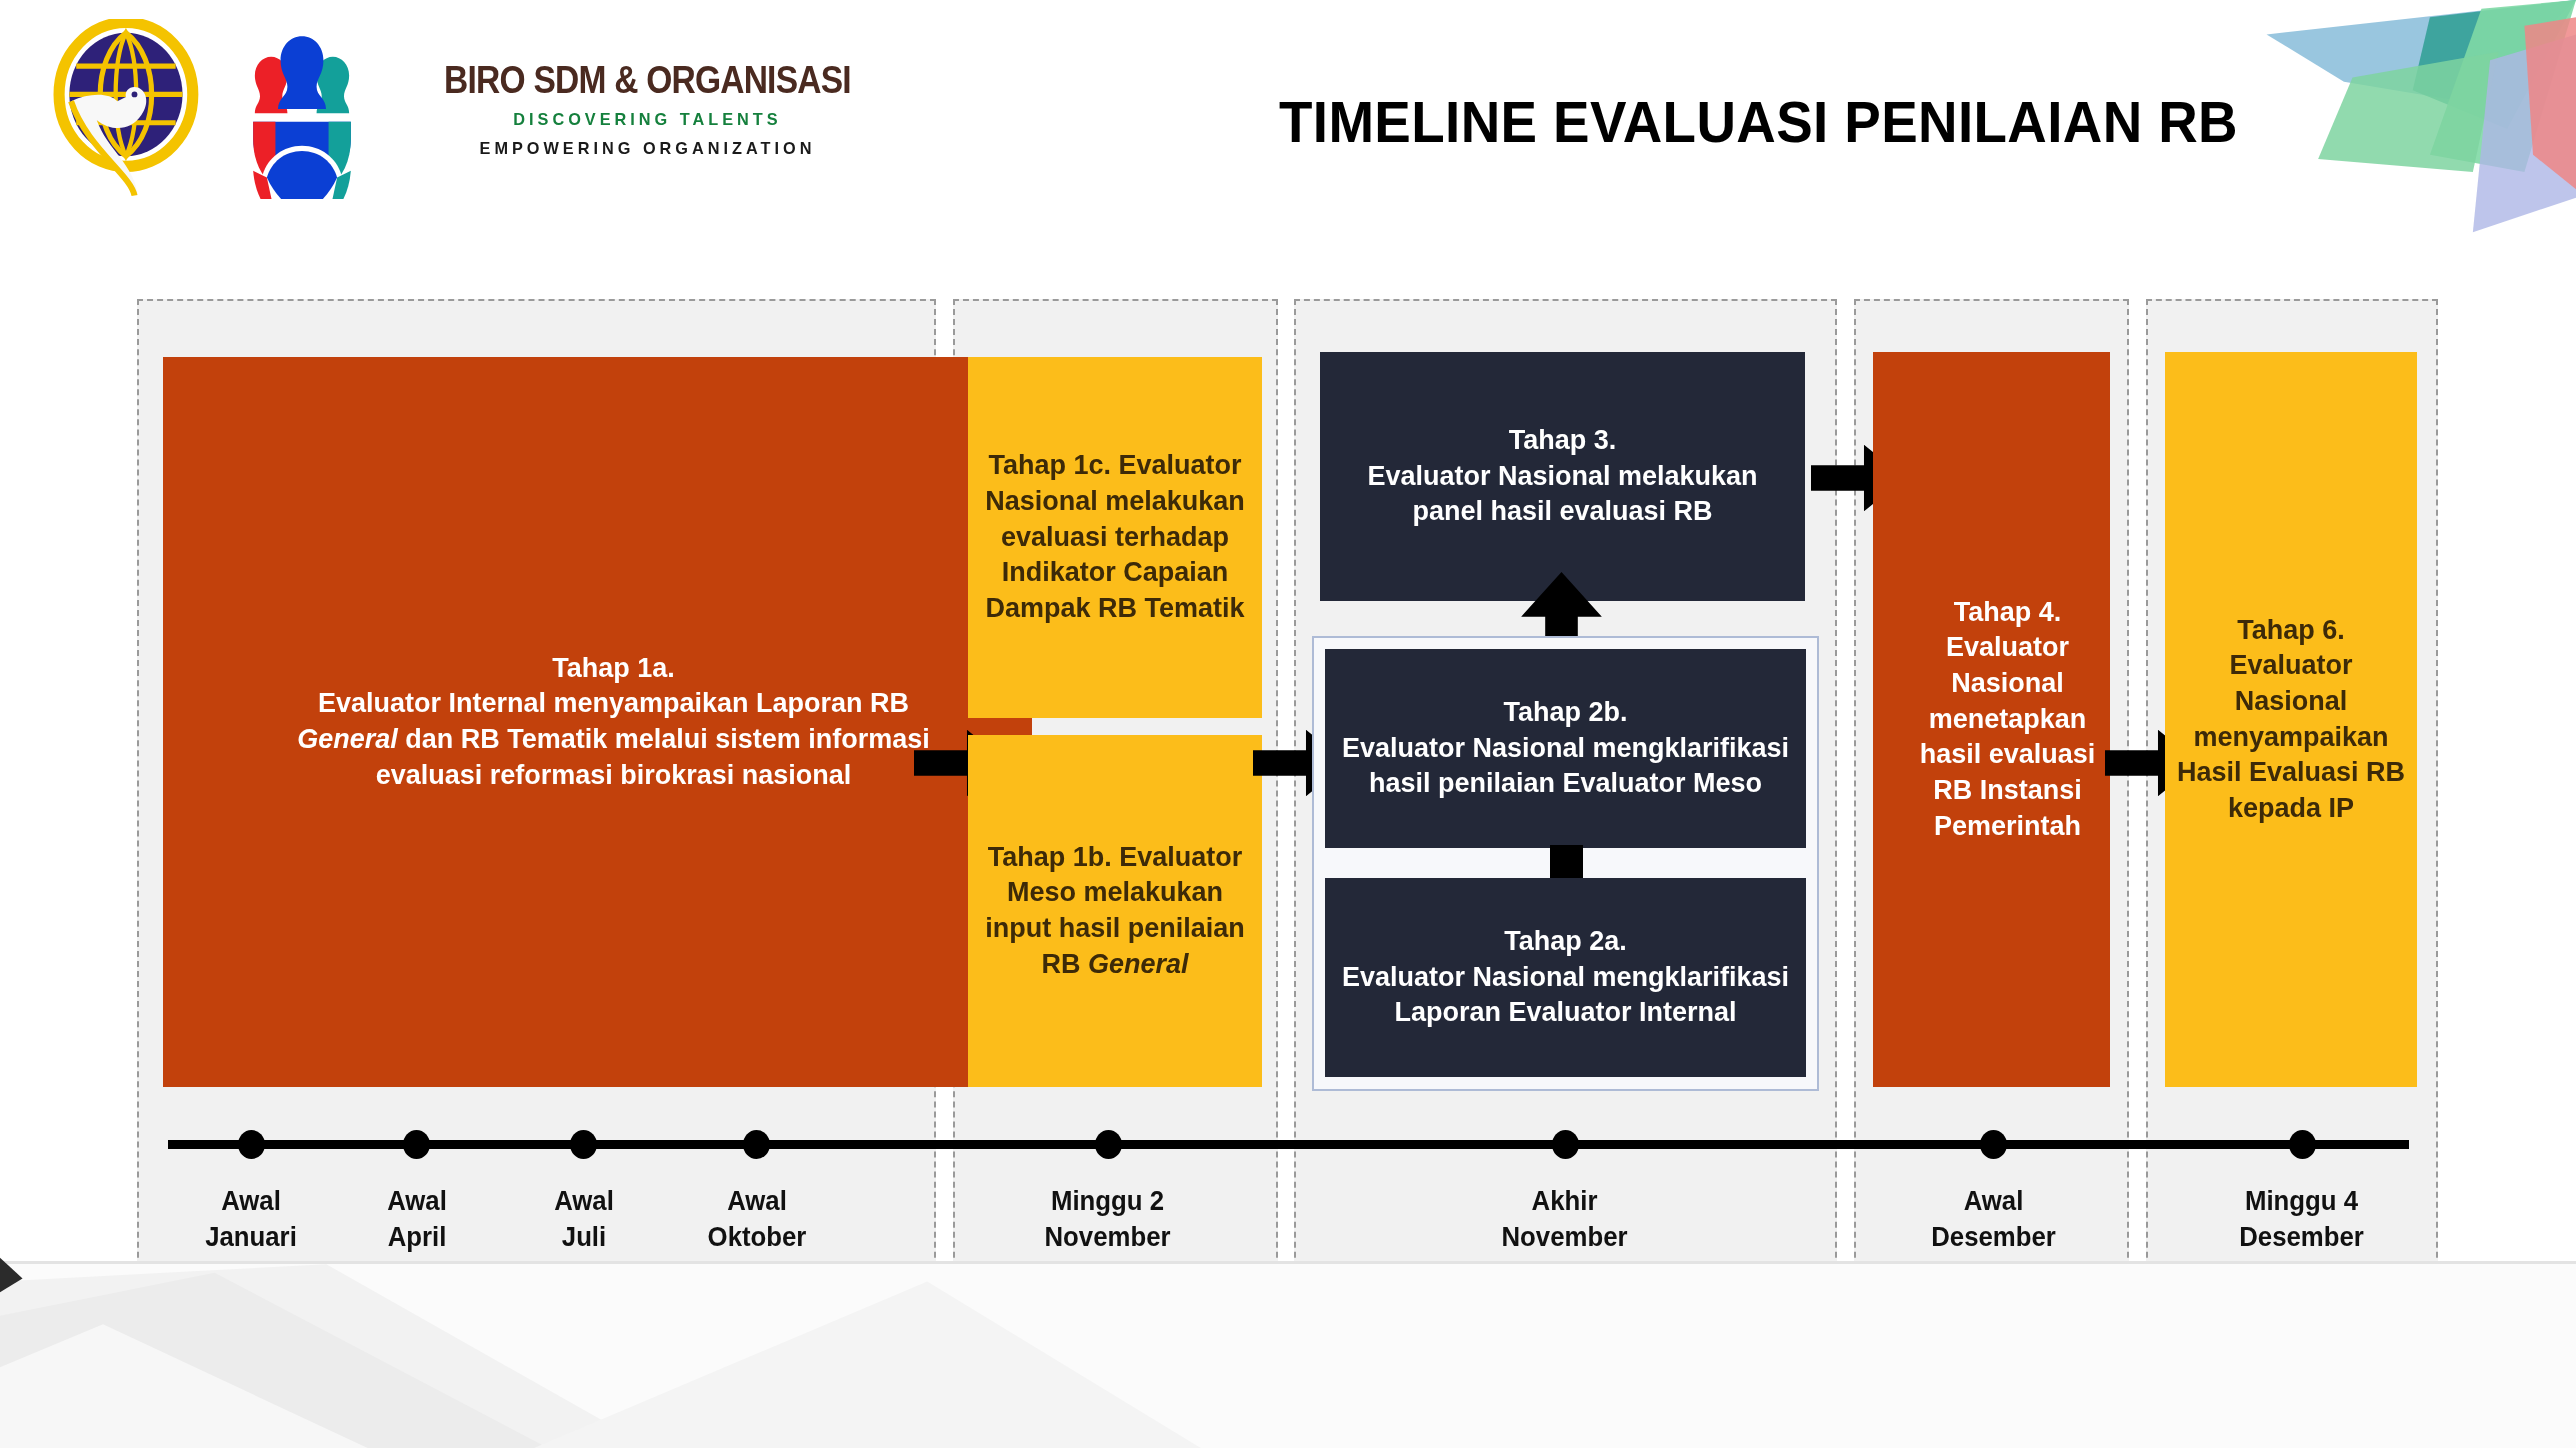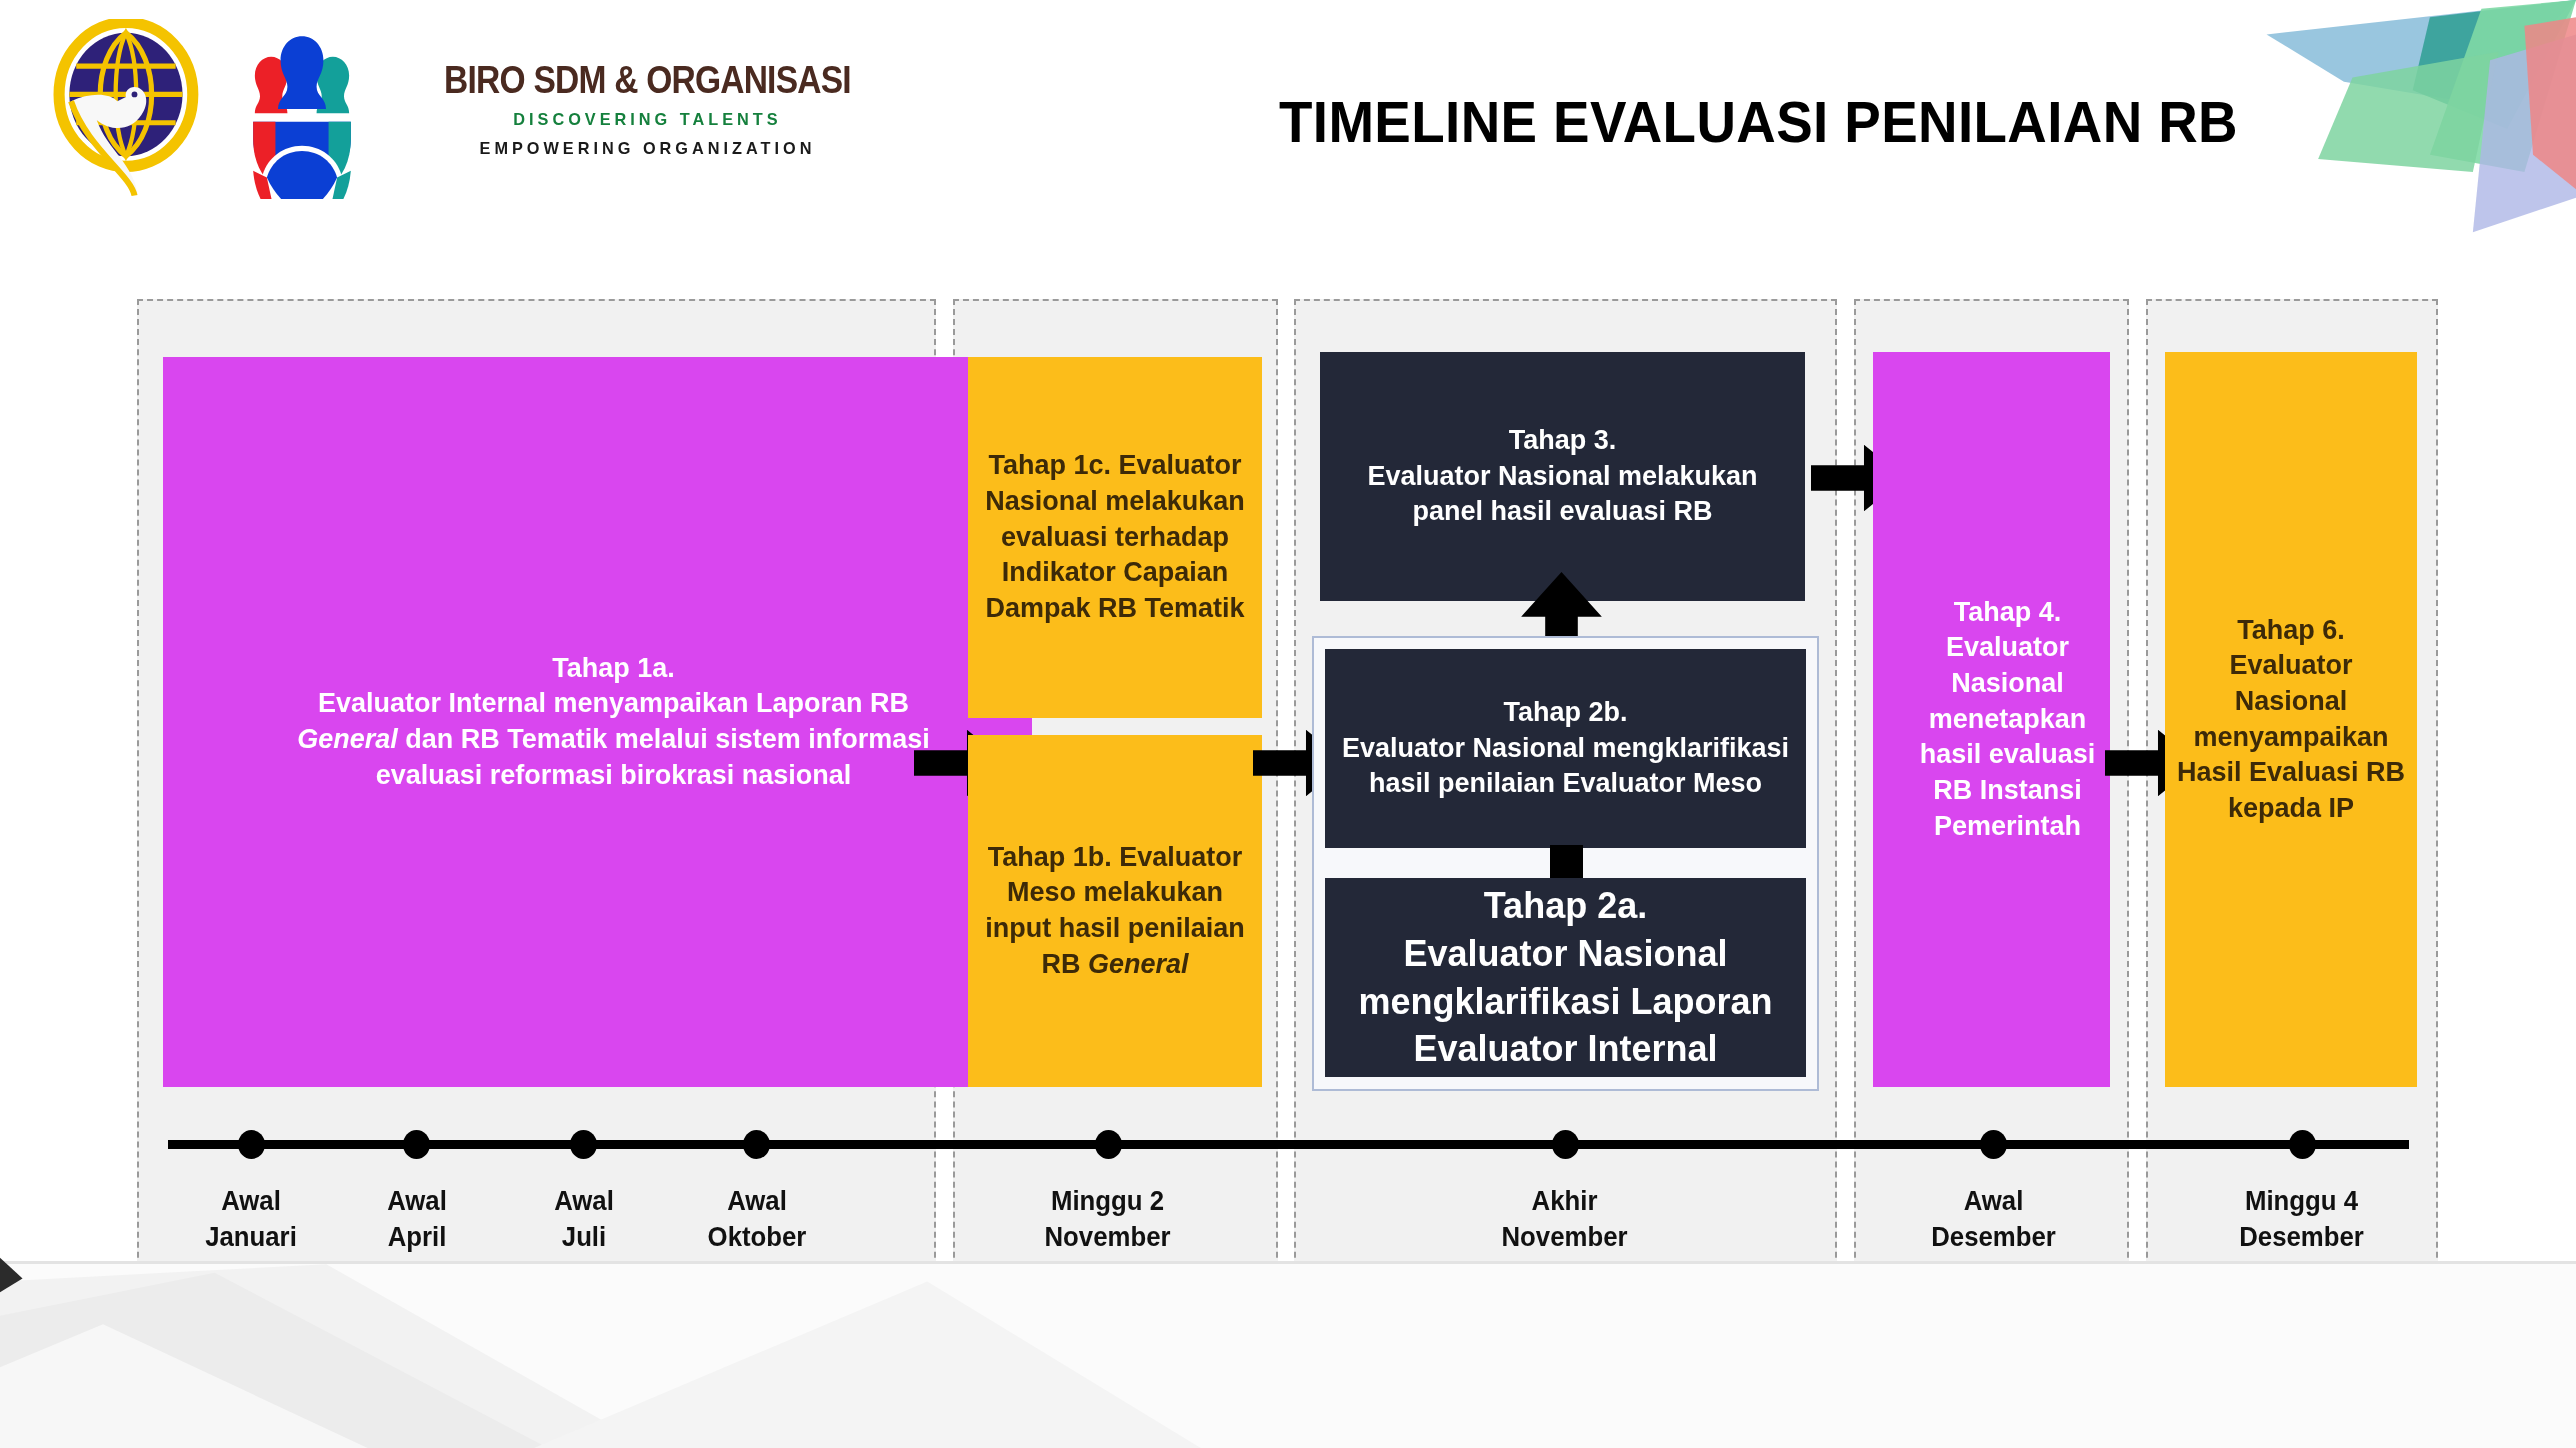--- a/index.html
+++ b/index.html
@@ -47,21 +47,21 @@
   
   .diagram{position:absolute;left:137px;top:299px;width:2301px;height:1009px;}
   .col{
     position:absolute;top:0;bottom:0;
     border:2.6px dashed #9a9a9a;
     background:#f1f1f1;
     box-sizing:border-box;
   }
 
   .card{position:absolute;box-sizing:border-box;display:flex;align-items:center;justify-content:center;text-align:center;}
-  .card-red{background:#d946ef;color:#ffffff;padding-left:32px;}
+  .card-red{background:#c2410c;color:#ffffff;padding-left:32px;}
   .card-yellow{background:#fcbd1a;color:#3d2a08;}
   .card-dark{background:#232838;color:#ffffff;}
   .card .txt{padding:5.2px 8.6px;line-height:1.32;font-weight:bold;}
   .ital{font-style:italic;}
 
   .group-box{
     position:absolute;box-sizing:border-box;
     border:2.6px solid #aebbd6;background:#f7f8fb;
   }
 
@@ -185,21 +185,21 @@
   <div class="card card-dark" style="left:1188px;top:350px;width:481px;height:199px;">
     <div class="txt" style="font-size:27px;">
       <span>Tahap 2b.</span><br>
       <span>Evaluator Nasional mengklarifikasi hasil penilaian Evaluator Meso</span>
     </div>
   </div>
 
   <div style="position:absolute;left:1413px;top:546px;width:33px;height:36px;background:#000000;"></div>
 
   <div class="card card-dark" style="left:1188px;top:579px;width:481px;height:199px;">
-    <div class="txt" style="font-size:36px;">
+    <div class="txt" style="font-size:27px;">
       <span>Tahap 2a.</span><br>
       <span>Evaluator Nasional mengklarifikasi Laporan Evaluator Internal</span>
     </div>
   </div>
 
   <svg class="arrow-r" style="left:1674px;top:142px;width:94px;height:74px;" viewBox="0 0 110 86">
     <polygon points="0,28 62,28 62,4 110,43 62,82 62,58 0,58" fill="#000000"></polygon>
   </svg>
 
   <div class="card card-red" style="left:1736px;top:53px;width:237px;height:735px;">

